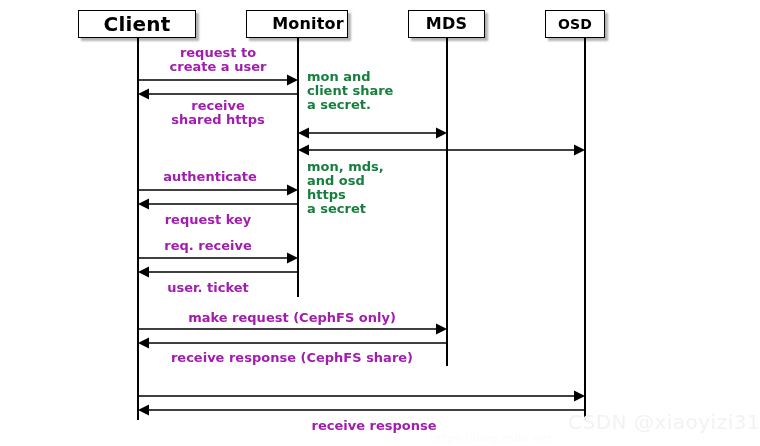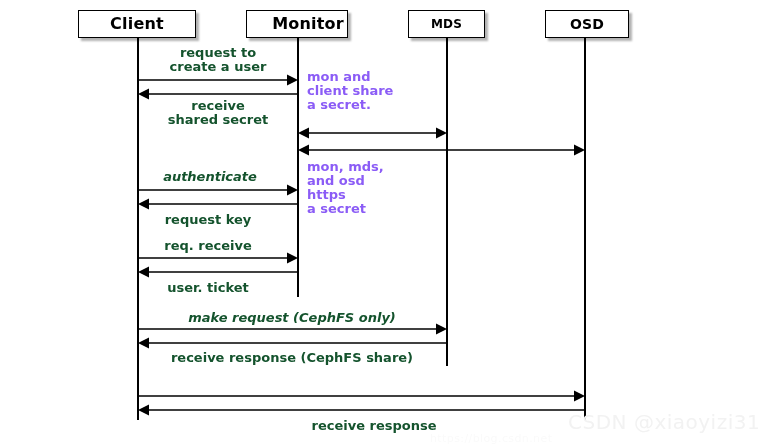--- a/index.html
+++ b/index.html
@@ -32,30 +32,30 @@
     width:2px;
     background:#000;
   }
 
   .msg-label{
     position:absolute;
     font-weight:bold;
     font-size:13px;
     line-height:14px;
     white-space:nowrap;
-    color:#14532d;
+    color:#a21caf;
   }
   .msg-label.center{transform:translateX(-50%);text-align:center;}
 
   .note{
     position:absolute;
     font-weight:bold;
     font-size:13px;
     line-height:14px;
-    color:#8b5cf6;
+    color:#15803d;
     white-space:pre-line;
   }
 
   .arrow-svg{position:absolute;overflow:visible;}
 
   .watermark{
     position:absolute;
     color:#f2f2f2;
     font-weight:normal;
     white-space:nowrap;
@@ -66,78 +66,78 @@
 </style>
 </head>
 <body>
 
 <div id="diagram">
     <div class="lifeline" style="left: 137px; top: 38px; height: 382px;"></div>
     <div class="lifeline" style="left: 297px; top: 38px; height: 259px;"></div>
     <div class="lifeline" style="left: 446px; top: 38px; height: 328px;"></div>
     <div class="lifeline" style="left: 584px; top: 38px; height: 382px;"></div>
     <div class="actor-box" style="left: 78px; top: 10px; width: 118px; height: 28px;">
-      <span class="actor-label" style="font-size: 16px;">Client</span>
+      <span class="actor-label" style="font-size: 20px;">Client</span>
     </div>
     <div class="actor-box" style="left: 246px; top: 10px; width: 102px; height: 28px; padding-left: 22px;">
       <span class="actor-label" style="font-size: 16px;">Monitor</span>
     </div>
     <div class="actor-box" style="left: 408px; top: 10px; width: 77px; height: 28px;">
-      <span class="actor-label" style="font-size: 12px;">MDS</span>
+      <span class="actor-label" style="font-size: 16px;">MDS</span>
     </div>
-    <div class="actor-box" style="left: 545px; top: 10px; width: 84px; height: 28px;">
+    <div class="actor-box" style="left: 545px; top: 10px; width: 60px; height: 28px;">
       <span class="actor-label" style="font-size: 14px;">OSD</span>
     </div>
     <svg class="arrow-svg" width="160" height="16" viewBox="0 0 160 16" style="left: 138px; top: 72px;">
       <line x1="1" y1="8" x2="149" y2="8" stroke="#000000" stroke-width="1.6"></line>
       <polygon points="160,8 149,2.5 149,13.5" fill="#000000"></polygon>
     </svg>
     <div class="msg-label center" style="left: 218px; top: 46px; white-space: pre-line;">request to
 create a user</div>
     <svg class="arrow-svg" width="160" height="16" viewBox="0 0 160 16" style="left: 138px; top: 86px;">
       <line x1="11" y1="8" x2="159" y2="8" stroke="#000000" stroke-width="1.6"></line>
       <polygon points="0,8 11,2.5 11,13.5" fill="#000000"></polygon>
     </svg>
     <div class="msg-label center" style="left: 218px; top: 99px; white-space: pre-line;">receive
-shared secret</div>
+shared https</div>
     <svg class="arrow-svg" width="149" height="16" viewBox="0 0 149 16" style="left: 298px; top: 125px;">
       <line x1="11" y1="8" x2="138" y2="8" stroke="#000000" stroke-width="1.6"></line>
       <polygon points="149,8 138,2.5 138,13.5" fill="#000000"></polygon>
       <polygon points="0,8 11,2.5 11,13.5" fill="#000000"></polygon>
     </svg>
     <svg class="arrow-svg" width="287" height="16" viewBox="0 0 287 16" style="left: 298px; top: 142px;">
       <line x1="11" y1="8" x2="276" y2="8" stroke="#000000" stroke-width="1.6"></line>
       <polygon points="287,8 276,2.5 276,13.5" fill="#000000"></polygon>
       <polygon points="0,8 11,2.5 11,13.5" fill="#000000"></polygon>
     </svg>
     <svg class="arrow-svg" width="160" height="16" viewBox="0 0 160 16" style="left: 138px; top: 182px;">
       <line x1="1" y1="8" x2="149" y2="8" stroke="#000000" stroke-width="1.6"></line>
       <polygon points="160,8 149,2.5 149,13.5" fill="#000000"></polygon>
     </svg>
-    <div class="msg-label center" style="left: 210px; top: 170px; white-space: pre-line; font-style: italic;">authenticate</div>
+    <div class="msg-label center" style="left: 210px; top: 170px; white-space: pre-line;">authenticate</div>
     <svg class="arrow-svg" width="160" height="16" viewBox="0 0 160 16" style="left: 138px; top: 196px;">
       <line x1="11" y1="8" x2="159" y2="8" stroke="#000000" stroke-width="1.6"></line>
       <polygon points="0,8 11,2.5 11,13.5" fill="#000000"></polygon>
     </svg>
     <div class="msg-label center" style="left: 208px; top: 213px; white-space: pre-line;">request key</div>
     <svg class="arrow-svg" width="160" height="16" viewBox="0 0 160 16" style="left: 138px; top: 250px;">
       <line x1="1" y1="8" x2="149" y2="8" stroke="#000000" stroke-width="1.6"></line>
       <polygon points="160,8 149,2.5 149,13.5" fill="#000000"></polygon>
     </svg>
     <div class="msg-label center" style="left: 208px; top: 239px; white-space: pre-line;">req. receive</div>
     <svg class="arrow-svg" width="160" height="16" viewBox="0 0 160 16" style="left: 138px; top: 264px;">
       <line x1="11" y1="8" x2="159" y2="8" stroke="#000000" stroke-width="1.6"></line>
       <polygon points="0,8 11,2.5 11,13.5" fill="#000000"></polygon>
     </svg>
     <div class="msg-label center" style="left: 208px; top: 281px; white-space: pre-line;">user. ticket</div>
     <svg class="arrow-svg" width="309" height="16" viewBox="0 0 309 16" style="left: 138px; top: 321px;">
       <line x1="1" y1="8" x2="298" y2="8" stroke="#000000" stroke-width="1.6"></line>
       <polygon points="309,8 298,2.5 298,13.5" fill="#000000"></polygon>
     </svg>
-    <div class="msg-label center" style="left: 292px; top: 311px; white-space: pre-line; font-style: italic;">make request (CephFS only)</div>
+    <div class="msg-label center" style="left: 292px; top: 311px; white-space: pre-line;">make request (CephFS only)</div>
     <svg class="arrow-svg" width="309" height="16" viewBox="0 0 309 16" style="left: 138px; top: 335px;">
       <line x1="11" y1="8" x2="308" y2="8" stroke="#000000" stroke-width="1.6"></line>
       <polygon points="0,8 11,2.5 11,13.5" fill="#000000"></polygon>
     </svg>
     <div class="msg-label center" style="left: 292px; top: 351px; white-space: pre-line;">receive response (CephFS share)</div>
     <svg class="arrow-svg" width="447" height="16" viewBox="0 0 447 16" style="left: 138px; top: 388px;">
       <line x1="1" y1="8" x2="436" y2="8" stroke="#000000" stroke-width="1.6"></line>
       <polygon points="447,8 436,2.5 436,13.5" fill="#000000"></polygon>
     </svg>
     <svg class="arrow-svg" width="447" height="16" viewBox="0 0 447 16" style="left: 138px; top: 402px;">

